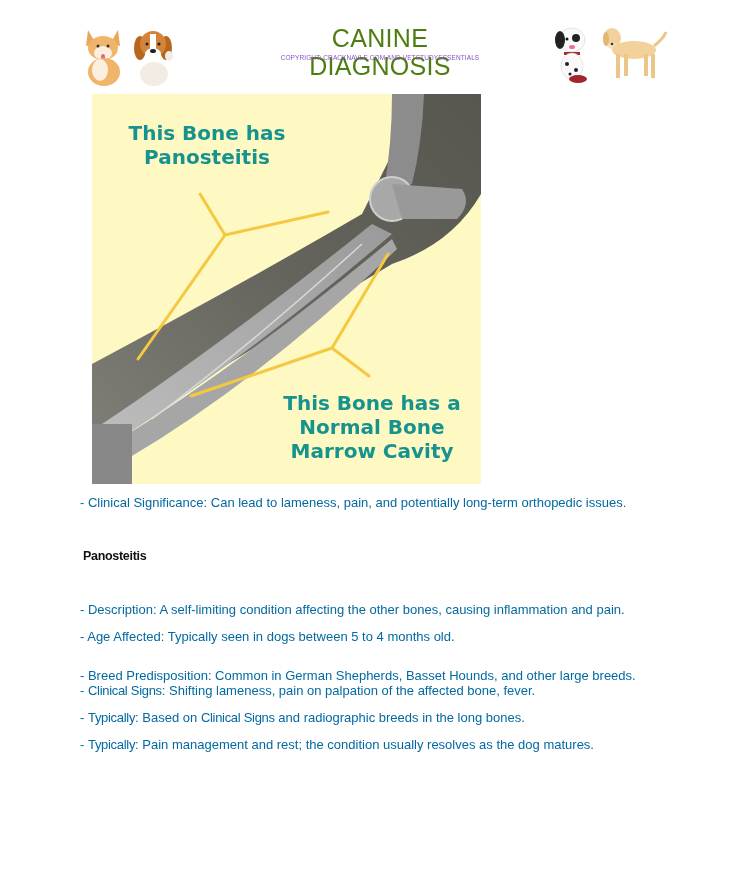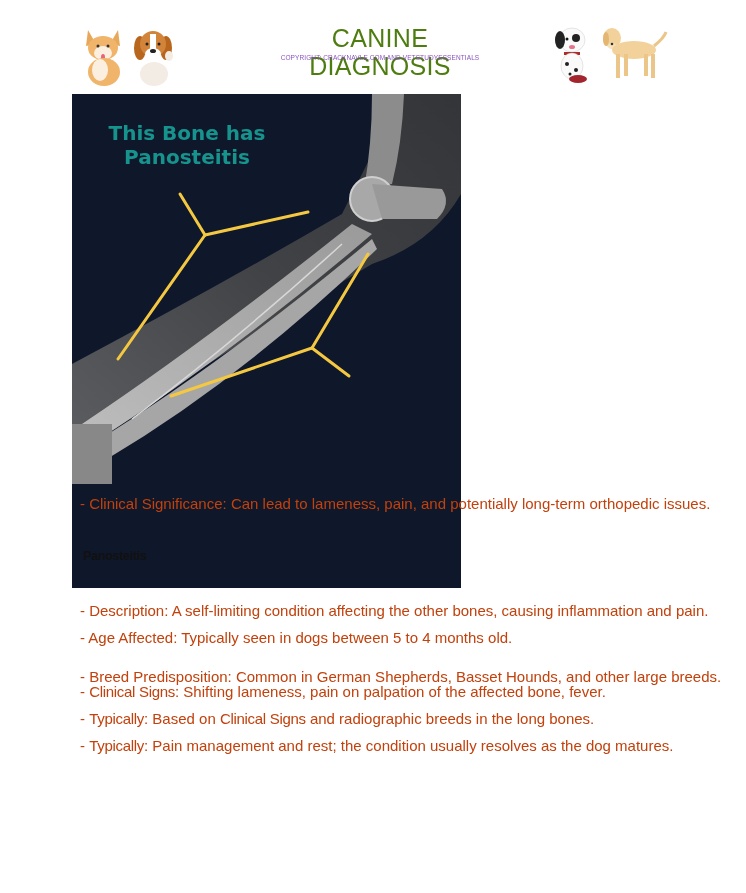--- a/index.html
+++ b/index.html
@@ -1,23 +1,23 @@
 <!DOCTYPE html>
 <html><head>
 <meta charset="utf-8">
 <style>
   html, body { margin:0; padding:0; background:#ffffff; }
   body { width:746px; height:893px; position:relative; overflow:hidden; font-family:"Liberation Sans", sans-serif; color:#111; }
   .header-title { position:absolute; left:262px; top:24px; width:236px; text-align:center; font-family:"Liberation Sans", sans-serif; font-size:25px; letter-spacing:0.3px; color:#4d7c0f; line-height:28px; }
   .header-sub { position:absolute; left:262px; top:54px; width:236px; text-align:center; font-size:6.5px; color:#8b52c0; letter-spacing:0.1px; }
   .dogs { position:absolute; }
-  .xray { position:absolute; left:72px; top:94px; width:389px; height:494px; background:#0f172a; overflow:hidden; }
+  .xray { position:absolute; left:92px; top:94px; width:389px; height:390px; background:#fef9c3; overflow:hidden; }
   .xray svg { position:absolute; left:0; top:0; }
   .label { position:absolute; font-family:"DejaVu Sans", sans-serif; font-weight:bold; color:#17938e; text-align:center; line-height:24px; font-size:20px; }
-  .line { position:absolute; left:80px; font-size:15px; color:#c2410c; white-space:nowrap; }
+  .line { position:absolute; left:80px; font-size:13px; color:#0369a1; white-space:nowrap; }
   .line b { font-weight:normal; letter-spacing:-0.3px; }
   .heading { position:absolute; left:83px; top:549px; font-size:12.5px; font-weight:bold; letter-spacing:-0.3px; }
 </style>
 </head>
 <body>
 
 <svg class="dogs" style="left:78px;top:26px;" width="52" height="62" viewBox="0 0 52 62">
   <polygon points="10,4 18,18 8,20" fill="#e8a85a"></polygon>
   <polygon points="40,4 32,18 42,20" fill="#e8a85a"></polygon>
   <ellipse cx="25" cy="22" rx="15" ry="12" fill="#f0b46a"></ellipse>
@@ -103,20 +103,25 @@
       <line x1="133" y1="141" x2="46" y2="265"></line>
       <line x1="296" y1="160" x2="240" y2="254"></line>
       <line x1="240" y1="254" x2="277" y2="282"></line>
       <line x1="240" y1="254" x2="99" y2="302"></line>
     </g>
   </svg>
   <div class="label" style="left:20px;top:27px;width:190px;">
     <div>This Bone has</div>
     <div>Panosteitis</div>
   </div>
+  <div class="label" style="left:180px;top:297px;width:200px;">
+    <div>This Bone has a</div>
+    <div>Normal Bone</div>
+    <div>Marrow Cavity</div>
+  </div>
 </div>
 
 <div class="line" style="top:495px;">- Clinical Significance: Can lead to lameness, pain, and potentially long-term orthopedic issues.</div>
 
 <div class="heading">Panosteitis</div>
 
 <div class="line" style="top:602px;">- Description: A self-limiting condition affecting the other bones, causing inflammation and pain.</div>
 <div class="line" style="top:629px;">- Age Affected: Typically seen in dogs between 5 to 4 months old.</div>
 <div class="line" style="top:656px;margin-top:12px;">- Breed Predisposition: Common in German Shepherds, Basset Hounds, and other large breeds.</div>
 

